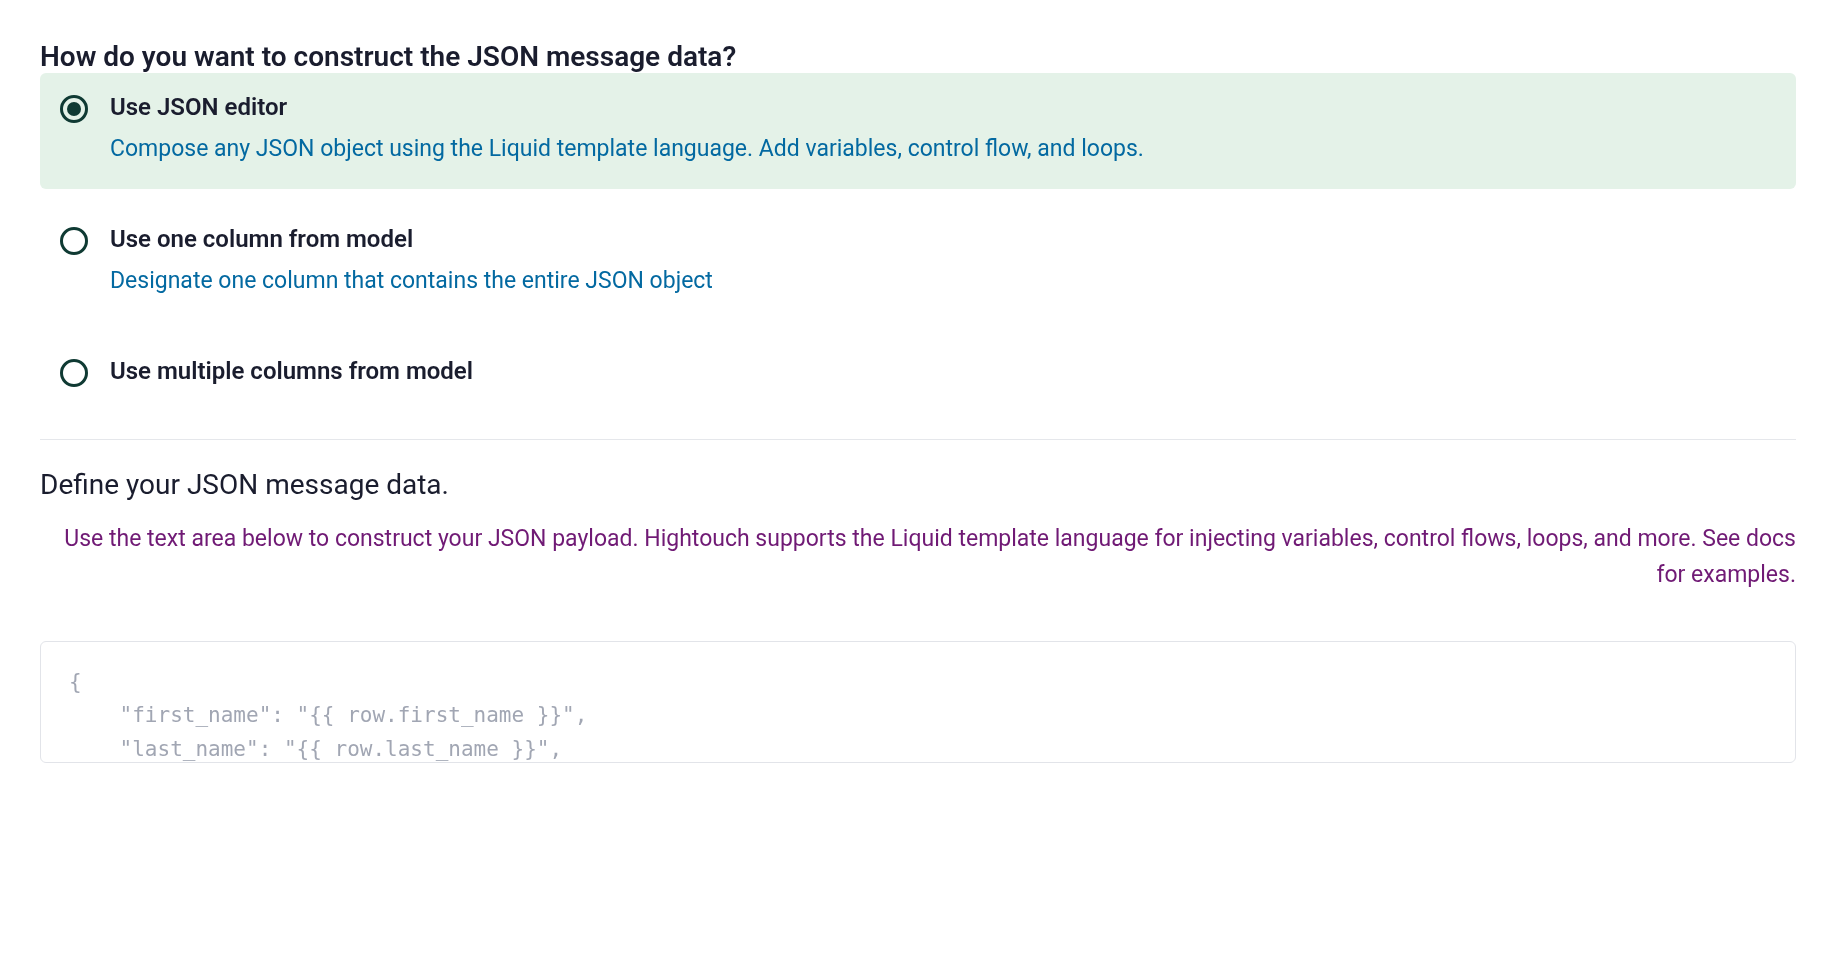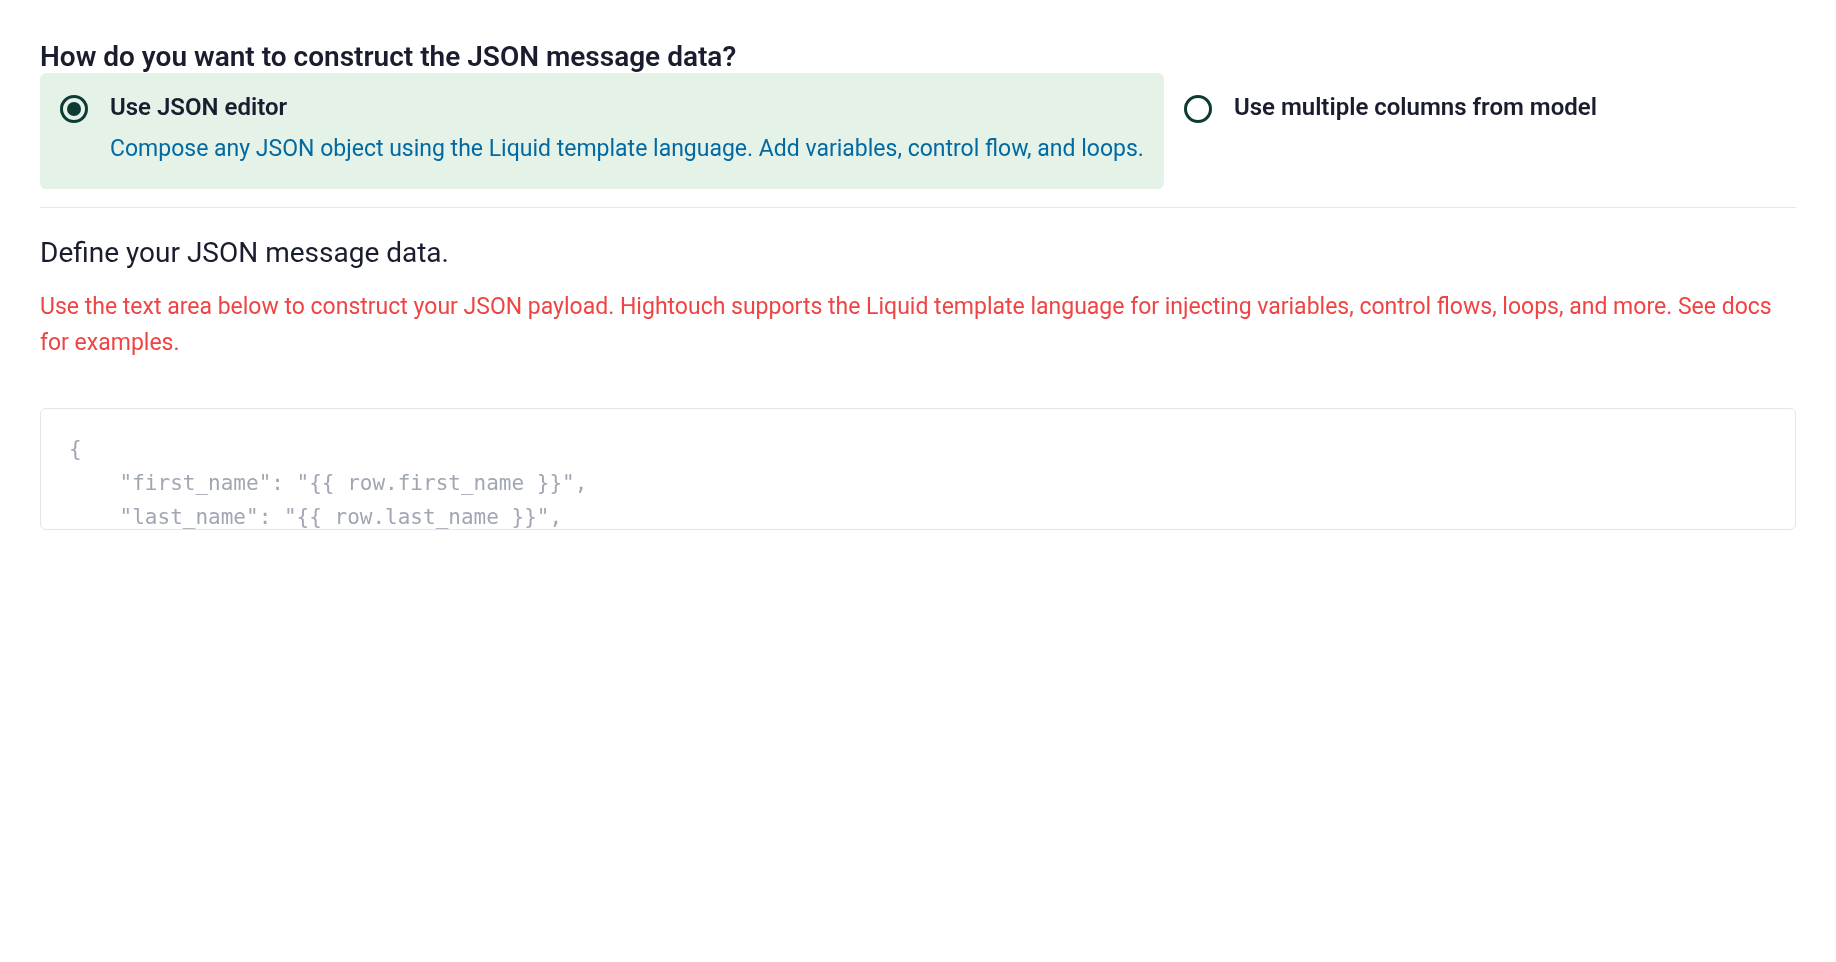--- a/index.html
+++ b/index.html
@@ -14,22 +14,22 @@
     color: #1a1d2e;
     width: 1836px;
   }
   .section-heading {
     font-size: 28px;
     font-weight: 600;
     color: #1a1d2e;
   }
   .radio-group {
     display: flex;
-    flex-direction: row;
-    gap: 0;
+    flex-direction: column;
+    gap: 16px;
   }
   .radio-option {
     display: flex;
     align-items: flex-start;
     padding: 20px 20px 24px 20px;
     border-radius: 6px;
     cursor: pointer;
   }
   .radio-option.selected {
     background: #e4f2e8;
@@ -77,23 +77,24 @@
     margin: 18px 0 28px 0;
   }
   .sub-heading {
     font-size: 28px;
     font-weight: 400;
     color: #1a1d2e;
     margin-bottom: 20px;
   }
   .sub-desc {
     font-size: 23px;
-    color: #ef4444;
+    color: #701a75;
     line-height: 1.55;
     margin-bottom: 48px;
+    text-align: right;
   }
   .code-editor {
     border: 1px solid #e2e4e9;
     border-radius: 6px;
     padding: 24px 28px 0 28px;
     font-family: ui-monospace, SFMono-Regular, Menlo, Monaco, Consolas, monospace;
     font-size: 21px;
     color: #a1a6b3;
     line-height: 1.6;
     white-space: pre;
@@ -111,20 +112,29 @@
   <div class="radio-option selected">
     <div class="radio-circle">
       <div class="radio-circle-inner"></div>
     </div>
     <div class="radio-content">
       <div class="radio-title">Use JSON editor</div>
       <div class="radio-desc">Compose any JSON object using the Liquid template language. Add variables, control flow, and loops.</div>
     </div>
   </div>
 
+  <div class="radio-option">
+    <div class="radio-circle">
+      
+    </div>
+    <div class="radio-content">
+      <div class="radio-title">Use one column from model</div>
+      <div class="radio-desc">Designate one column that contains the entire JSON object</div>
+    </div>
+  </div>
 
   <div class="radio-option">
     <div class="radio-circle">
       
     </div>
     <div class="radio-content">
       <div class="radio-title">Use multiple columns from model</div>
     </div>
   </div>
 

